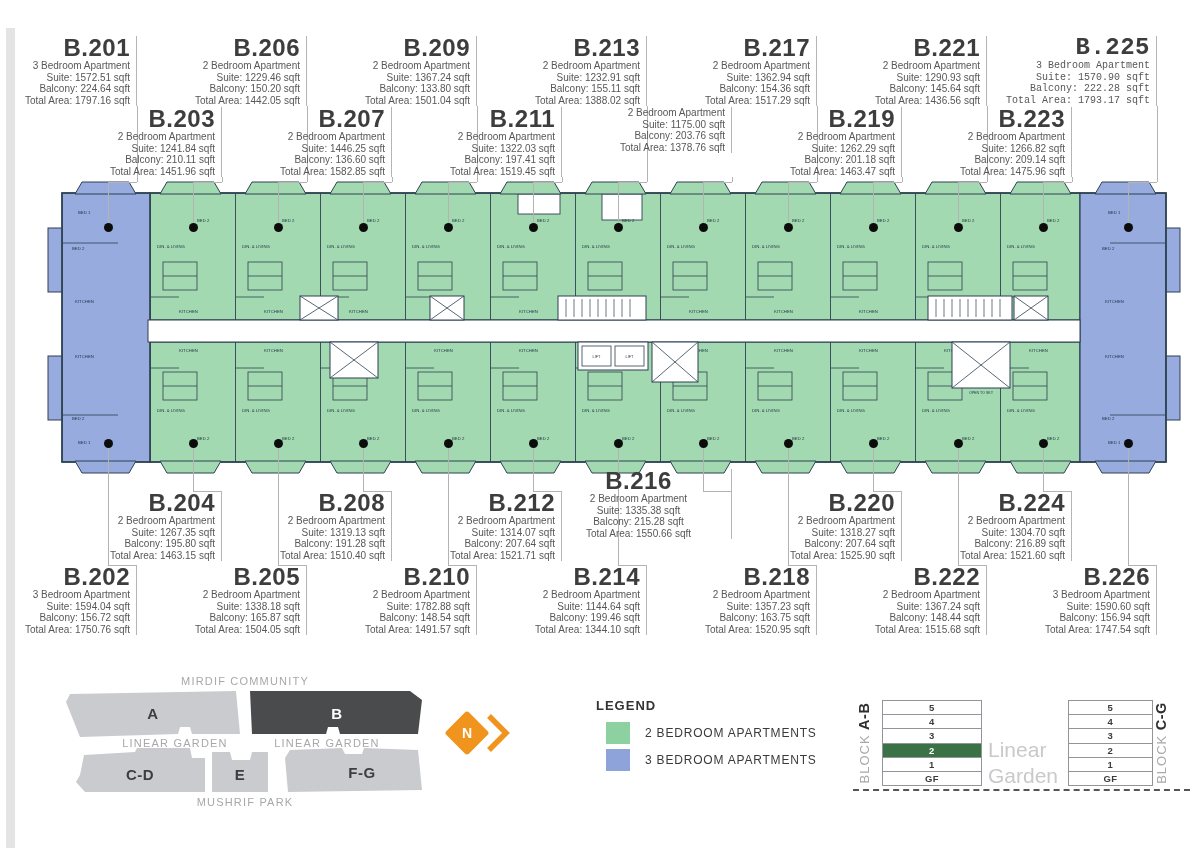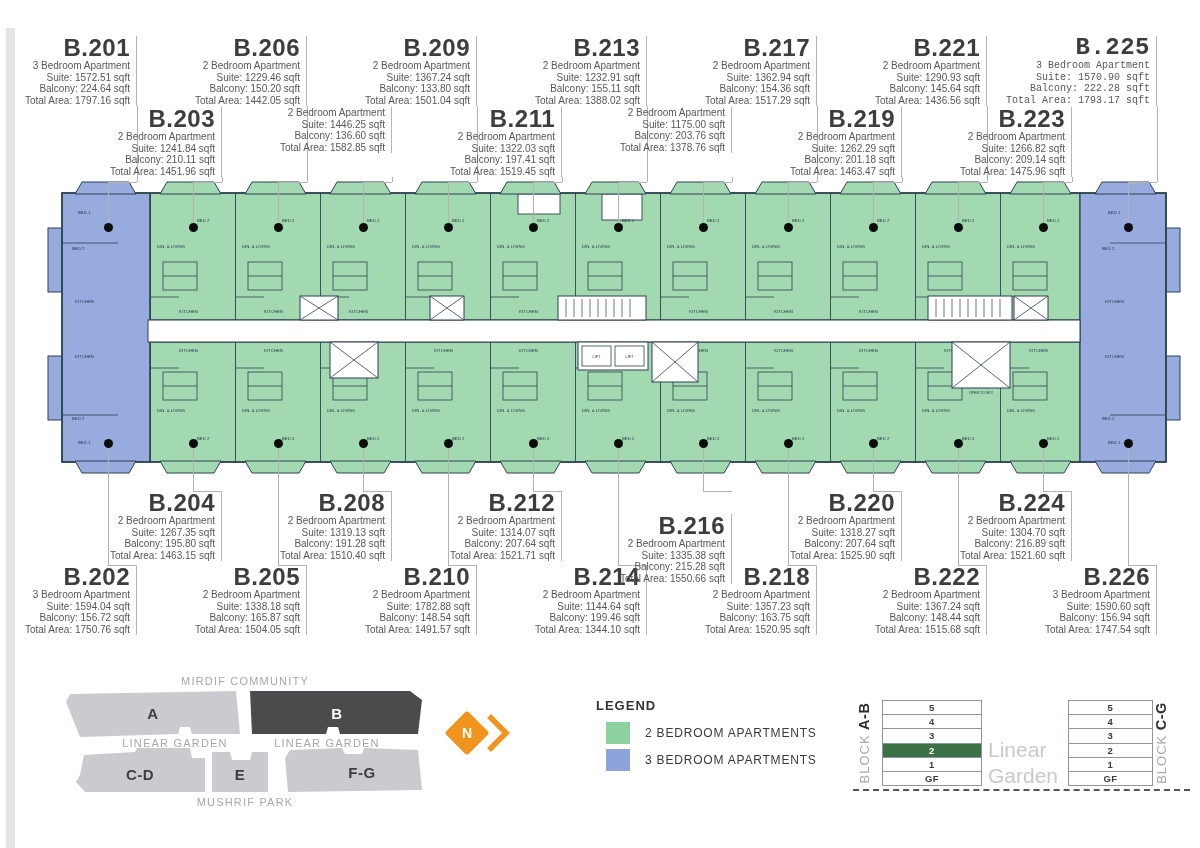--- a/index.html
+++ b/index.html
@@ -326,20 +326,21 @@
         <div class="unit-row">2 Bedroom Apartment</div>
         <div class="unit-row">Suite: 1229.46 sqft</div>
         <div class="unit-row">Balcony: 150.20 sqft</div>
         <div class="unit-row">Total Area: 1442.05 sqft</div>
       </div>
       <div class="cline" style="left: 307px; top: 106px; width: 1px; height: 76px;"></div>
       <div class="cline" style="left: 278px; top: 182px; width: 29px; height: 1px;"></div>
       <div class="cline" style="left: 278px; top: 182px; width: 1px; height: 45px;"></div>
       <div class="udot" style="left: 273.5px; top: 222.5px;"></div>
       <div class="unit-label" style="left: 212px; top: 107px;">
+        <div class="unit-id">B.207</div>
         <div class="unit-row">2 Bedroom Apartment</div>
         <div class="unit-row">Suite: 1446.25 sqft</div>
         <div class="unit-row">Balcony: 136.60 sqft</div>
         <div class="unit-row">Total Area: 1582.85 sqft</div>
       </div>
       <div class="cline" style="left: 392px; top: 177px; width: 1px; height: 5px;"></div>
       <div class="cline" style="left: 363px; top: 182px; width: 29px; height: 1px;"></div>
       <div class="cline" style="left: 363px; top: 182px; width: 1px; height: 45px;"></div>
       <div class="udot" style="left: 358.5px; top: 222.5px;"></div>
       <div class="unit-label" style="left: 297px; top: 36px;">
@@ -503,21 +504,21 @@
       <div class="unit-label" style="left: 467px; top: 565px;">
         <div class="unit-id">B.214</div>
         <div class="unit-row">2 Bedroom Apartment</div>
         <div class="unit-row">Suite: 1144.64 sqft</div>
         <div class="unit-row">Balcony: 199.46 sqft</div>
         <div class="unit-row">Total Area: 1344.10 sqft</div>
       </div>
       <div class="cline" style="left: 618px; top: 443px; width: 1px; height: 122px;"></div>
       <div class="cline" style="left: 618px; top: 565px; width: 29px; height: 1px;"></div>
       <div class="udot" style="left: 613.5px; top: 438.5px;"></div>
-      <div class="unit-label" style="left: 552px; top: 514px;">
+      <div class="unit-label" style="left: 552px; top: 469px; text-align: center;">
         <div class="unit-id">B.216</div>
         <div class="unit-row">2 Bedroom Apartment</div>
         <div class="unit-row">Suite: 1335.38 sqft</div>
         <div class="unit-row">Balcony: 215.28 sqft</div>
         <div class="unit-row">Total Area: 1550.66 sqft</div>
       </div>
       <div class="cline" style="left: 703px; top: 443px; width: 1px; height: 48px;"></div>
       <div class="cline" style="left: 703px; top: 491px; width: 29px; height: 1px;"></div>
       <div class="udot" style="left: 698.5px; top: 438.5px;"></div>
       <div class="unit-label" style="left: 637px; top: 565px;">

